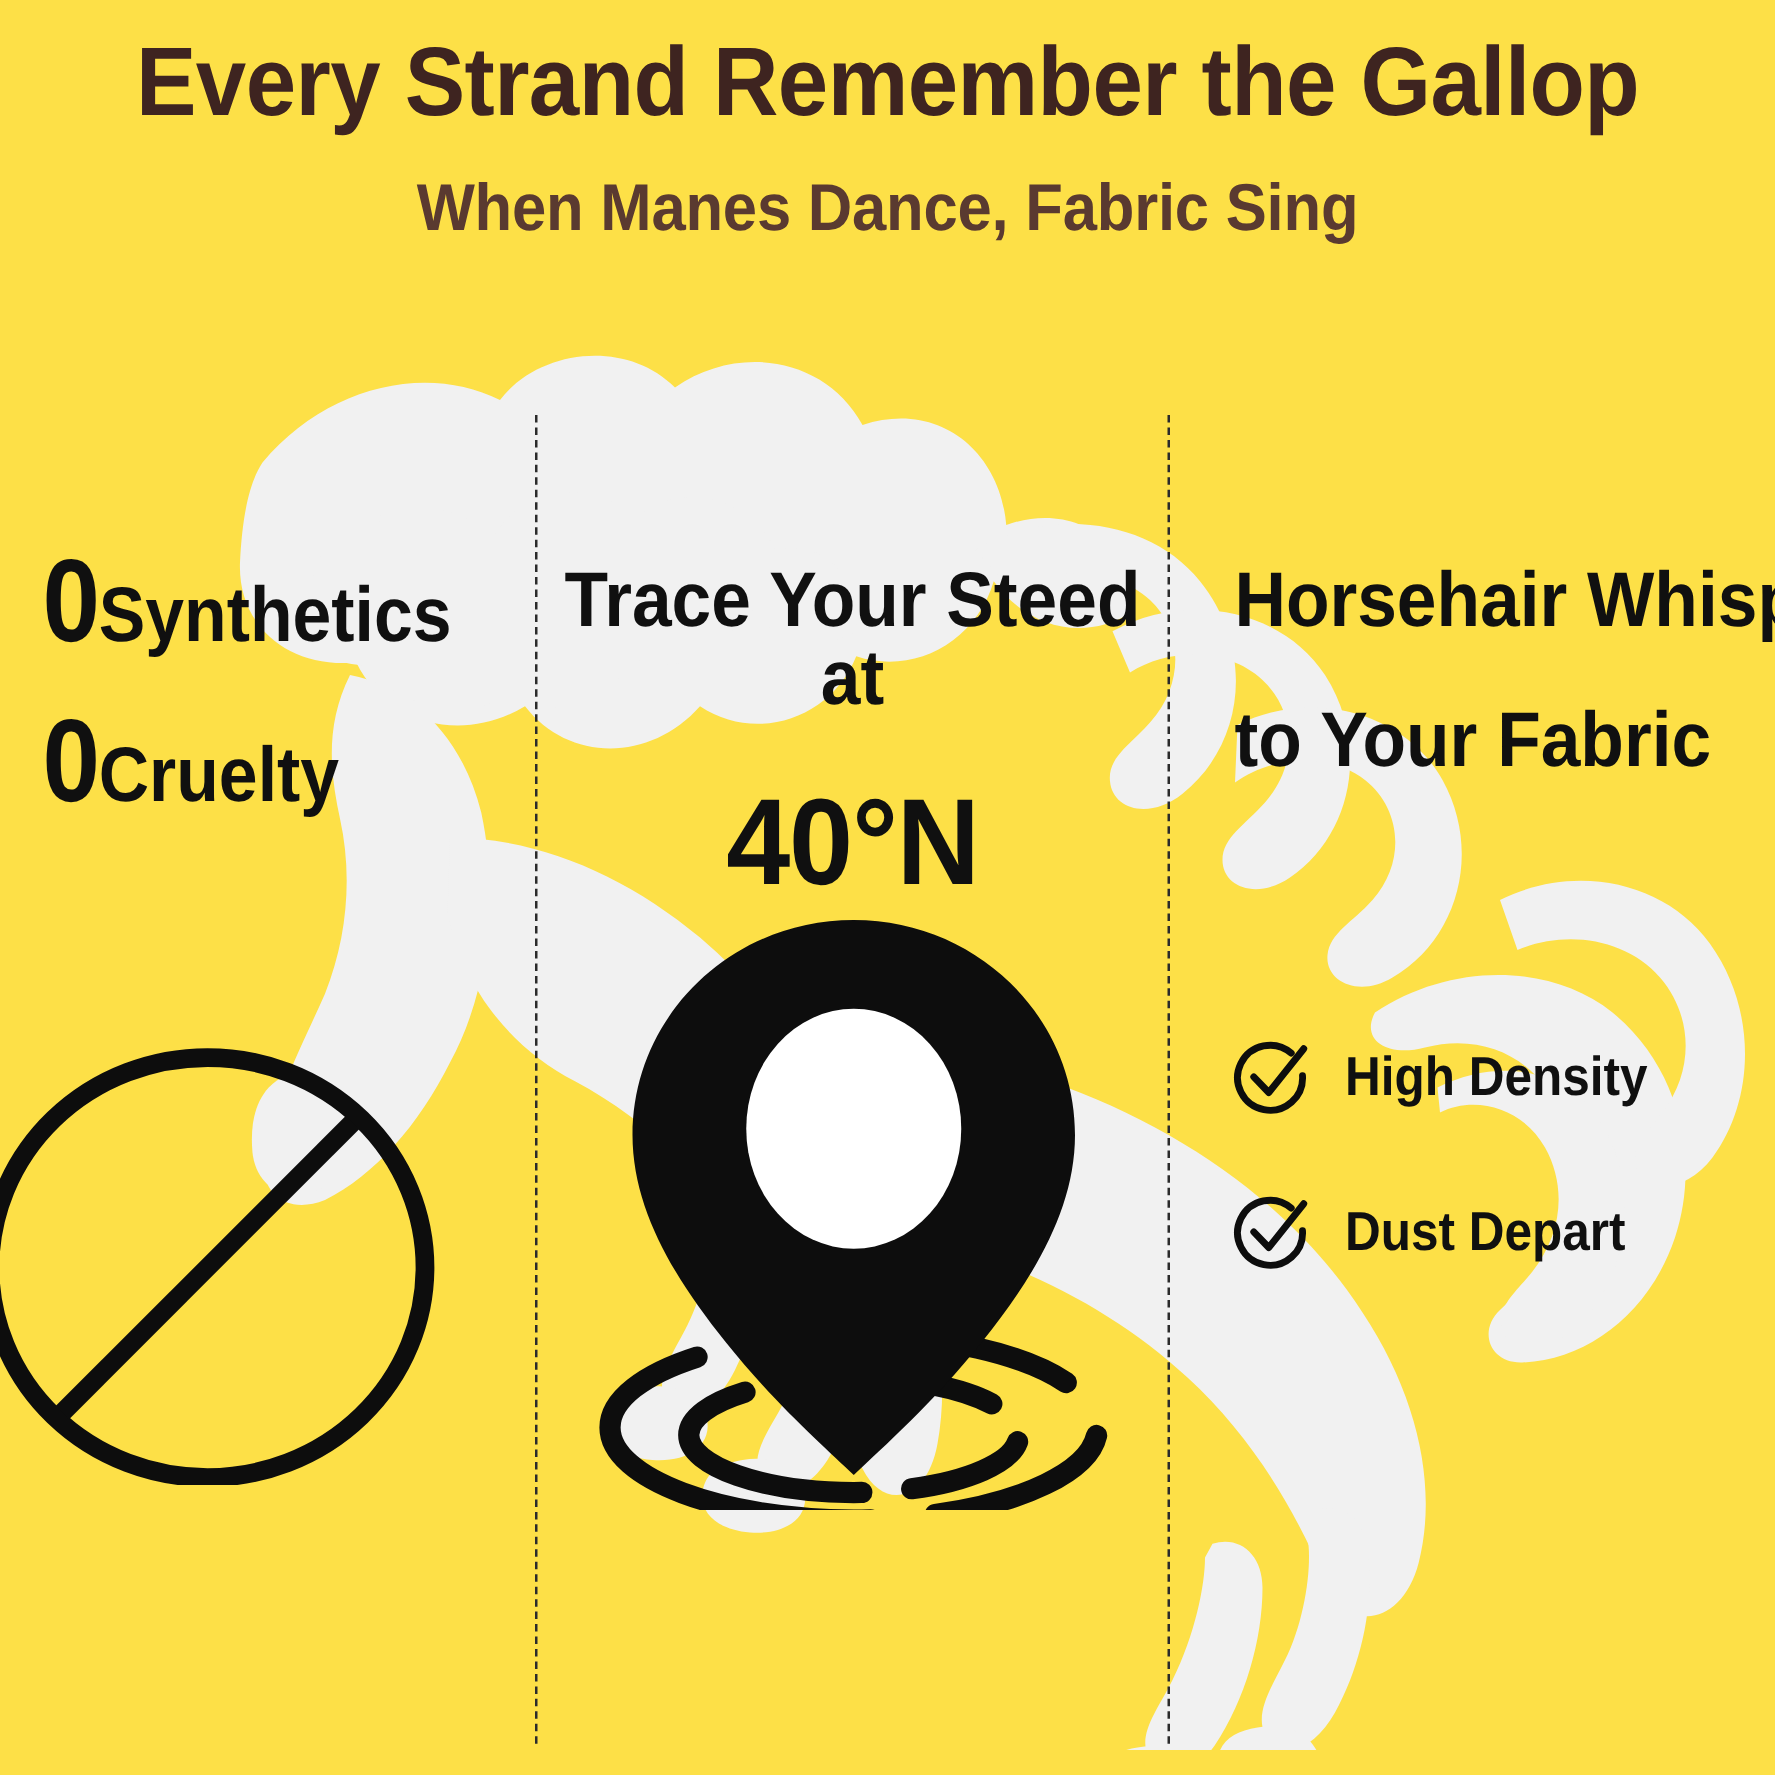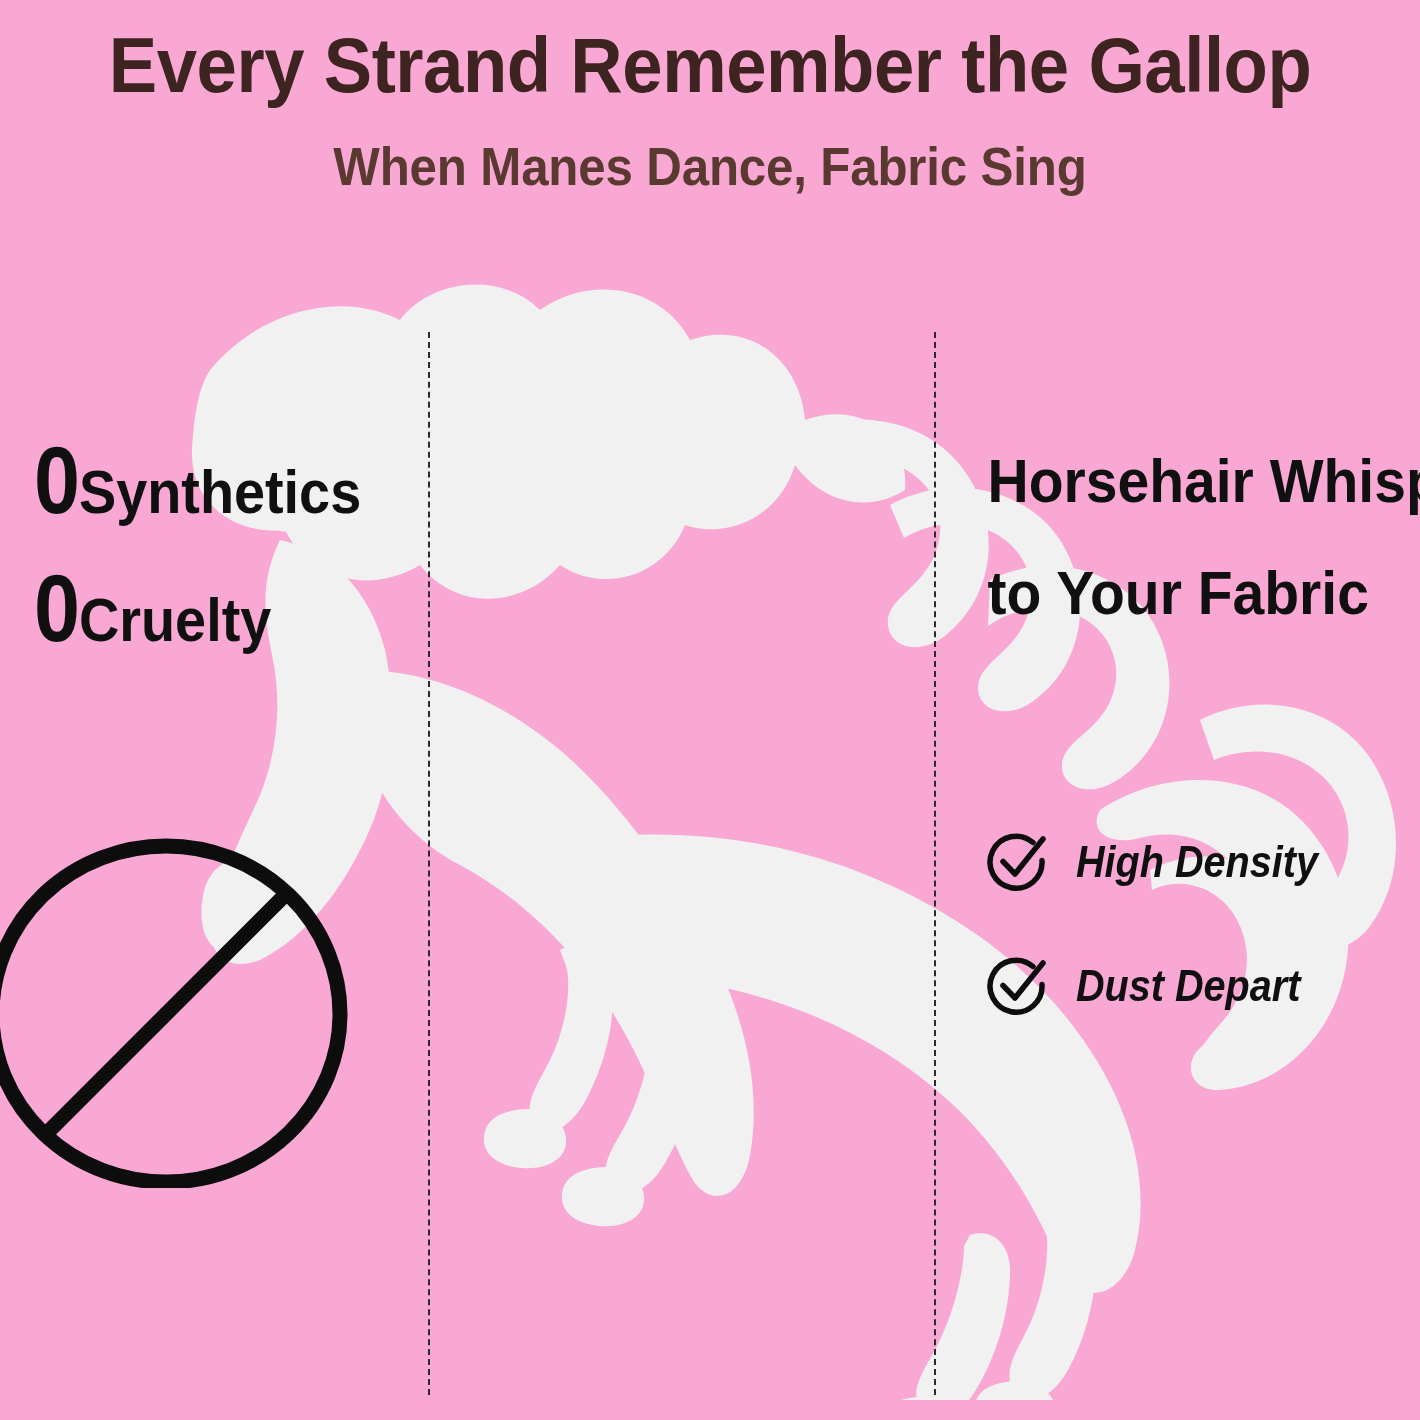--- a/index.html
+++ b/index.html
@@ -9,21 +9,21 @@
     height:1420px;
     background:#ffffff;
     font-family:"Liberation Sans", sans-serif;
     overflow:hidden;
   }
 
   #root {
     position:relative;
     width:1420px;
     height:1420px;
-    background:#f9a8d4;
+    background:#fde047;
     overflow:hidden;
   }
 
   
   .watermark {
     position:absolute;
     left:-40px;
     top:250px;
     width:1500px;
     height:1150px;
@@ -172,21 +172,20 @@
     position:absolute;
     left:50px;
     top:500px;
     width:420px;
   }
   .check-item {
     display:flex;
     align-items:center;
     height:64px;
     margin-bottom:60px;
-    font-style:italic;
   }
   .check-icon {
     width:64px;
     height:64px;
     flex:0 0 64px;
   }
   .check-label {
     font-family:"Liberation Sans Narrow","Liberation Sans", sans-serif;
     font-weight:bold;
     font-size:44px;
@@ -307,20 +306,53 @@
     </div>
 
     <div class="noicon-wrap">
       <svg viewBox="0 0 360 350" width="360" height="350" aria-hidden="true">
         <ellipse cx="174" cy="176" rx="174" ry="168" fill="none" stroke="#0d0d0d" stroke-width="15"></ellipse>
         <line x1="58" y1="292" x2="290" y2="60" stroke="#0d0d0d" stroke-width="15" stroke-linecap="butt"></line>
       </svg>
     </div>
   </div>
 
+  <div class="col col-mid">
+
+    <div class="mid-head">Trace Your Steed at</div>
+
+    <div class="mid-value">40°N</div>
+
+    <div class="pin-wrap">
+      <svg viewBox="0 0 470 490" width="470" height="490" aria-hidden="true">
+
+        <path d="M235 350
+                 C 130 350 40 383 40 424
+                 C 40 465 130 498 235 498
+                 C 340 498 430 465 430 424
+                 C 430 383 340 350 235 350 Z" fill="none" stroke="#0d0d0d" stroke-width="17" stroke-linecap="round" stroke-dasharray="150 52 330 52" stroke-dashoffset="75"></path>
+
+        <path d="M235 384
+                 C 163 384 103 405 103 430
+                 C 103 455 163 476 235 476
+                 C 307 476 367 455 367 430
+                 C 367 405 307 384 235 384 Z" fill="none" stroke="#0d0d0d" stroke-width="17" stroke-linecap="round" stroke-dasharray="96 40 214 40" stroke-dashoffset="48"></path>
+
+        <path d="M235 18
+                 C 137 18 58 95 58 190
+                 C 58 250 92 305 132 355
+                 C 172 405 212 440 235 462
+                 C 258 440 298 405 338 355
+                 C 378 305 412 250 412 190
+                 C 412 95 333 18 235 18 Z" fill="#0d0d0d"></path>
+
+        <ellipse cx="235" cy="185" rx="86" ry="96" fill="#ffffff"></ellipse>
+      </svg>
+    </div>
+  </div>
 
   <div class="col col-right">
 
     <div class="right-head">Horsehair Whispers</div>
     <div class="right-head right-head2">to Your Fabric</div>
 
     <div class="check-list">
 
       <div class="check-item">
         <span class="check-icon">

